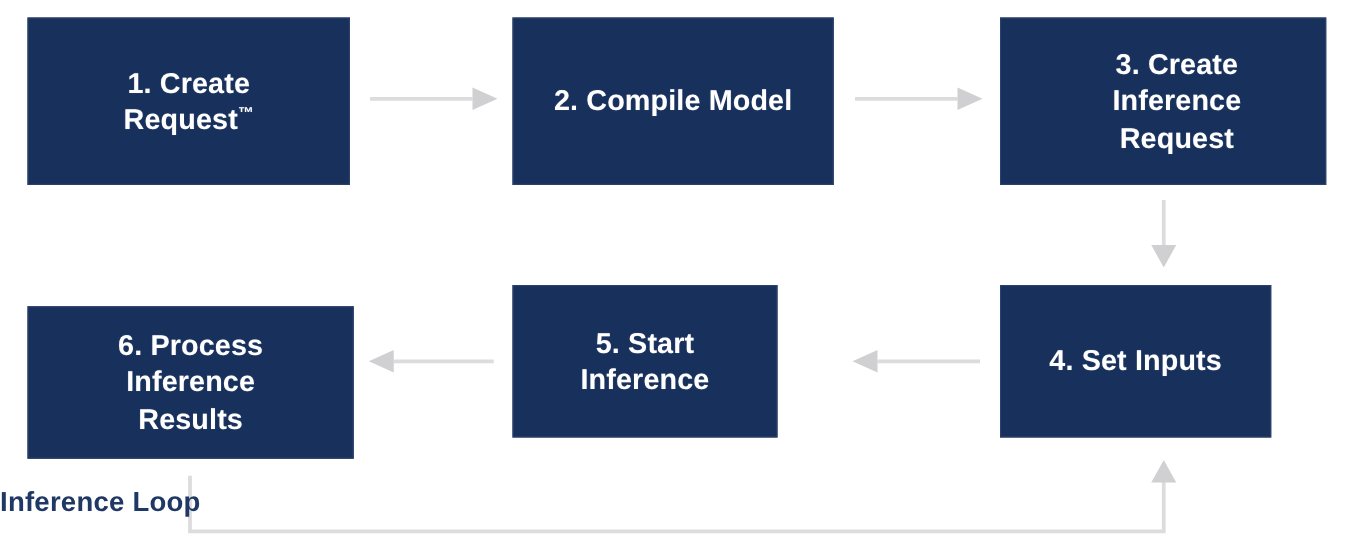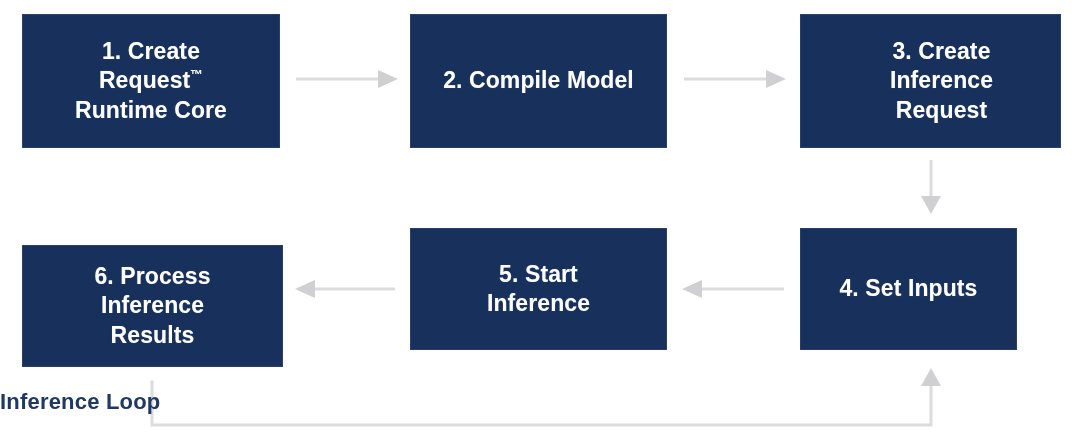--- a/index.html
+++ b/index.html
@@ -45,21 +45,21 @@
   .node sup.tm {
     font-size: 0.55em;
     vertical-align: super;
     line-height: 0;
   }
 
   #node-1 { left: 22px;  top: 14px;  width: 258px; height: 134px; }
   #node-2 { left: 410px; top: 14px;  width: 257px; height: 134px; }
   #node-3 { left: 800px; top: 14px;  width: 261px; height: 134px; padding-left: 30px; }
   #node-4 { left: 800px; top: 228px; width: 217px; height: 122px; }
-  #node-5 { left: 410px; top: 228px; width: 257px; height: 122px; }
+  #node-5 { left: 410px; top: 228px; width: 212px; height: 122px; }
   #node-6 { left: 22px;  top: 228px; width: 261px; height: 122px; margin-top: 17px; }
 
   
   #connectors {
     position: absolute;
     left: 0;
     top: 0;
     width: 1080px;
     height: 447px;
     pointer-events: none;
@@ -130,21 +130,21 @@
       <path d="M315,280 L315,298 L295,289 Z" fill="#d0d0d3"></path>
     </g>
 
     <g>
       <path d="M152,382 L152,425 L931,425 L931,386" stroke="#dcdcde" stroke-width="3" fill="none" stroke-linecap="square" stroke-linejoin="miter"></path>
       <path d="M921,386 L941,386 L931,368 Z" fill="#d0d0d3"></path>
     </g>
   </svg>
 
   <div class="node" id="node-1">
-    <span class="label"><span>1. Create</span><br><span>Request</span><sup class="tm">™</sup><br><span>Runtime Core</span></span>
+    <span class="label"><span>1. Create</span><br><span>Request</span><sup class="tm">™</sup><br></span>
   </div>
 
   <div class="node" id="node-2">
     <span class="label">2. Compile Model</span>
   </div>
 
   <div class="node" id="node-3">
     <span class="label">3. Create
 Inference
 Request</span>

